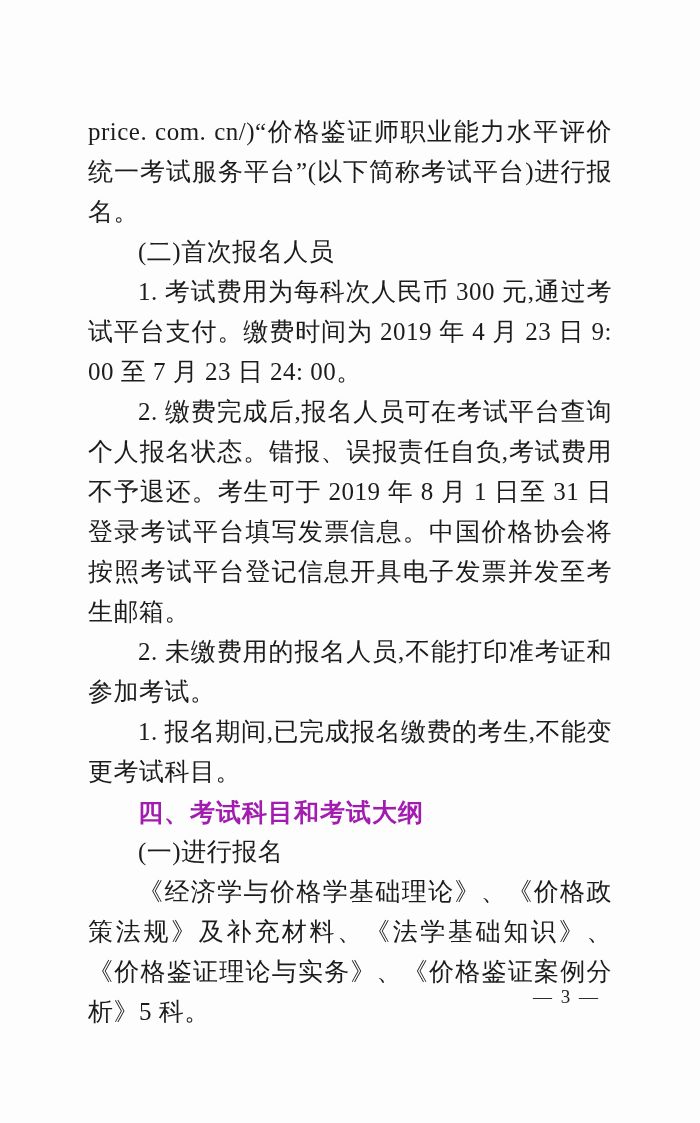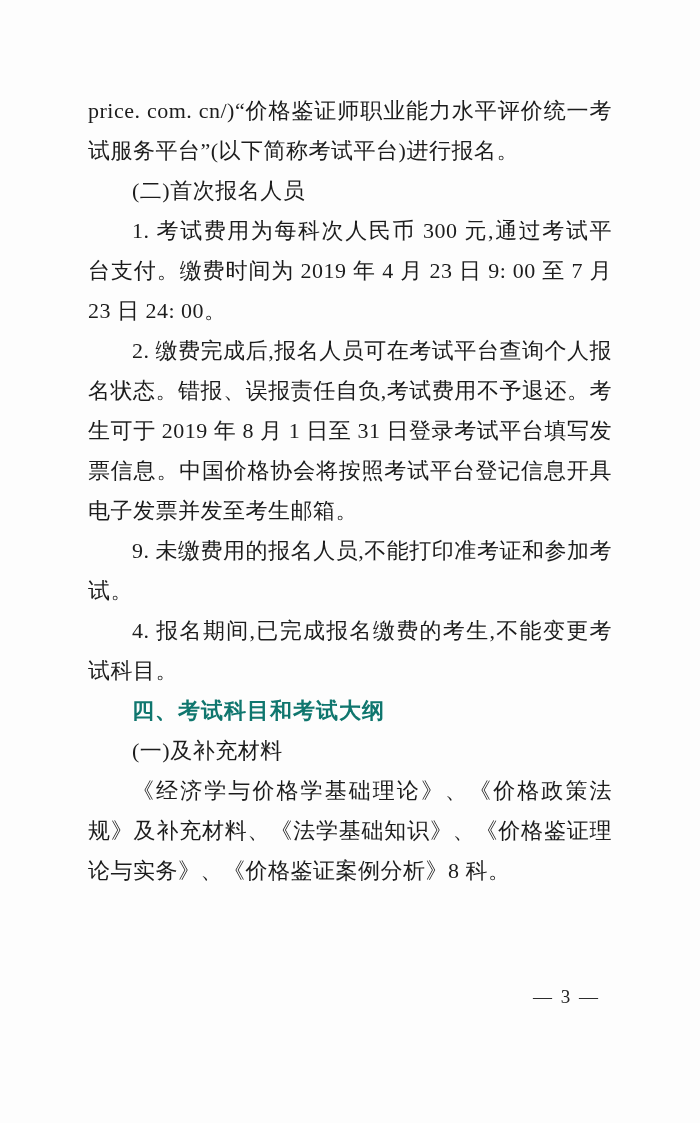--- a/index.html
+++ b/index.html
@@ -11,45 +11,45 @@
     position: relative;
     width: 700px;
     height: 1123px;
     background: #fdfdfd;
     overflow: hidden;
     box-sizing: border-box;
     color: #1c1c1c;
   }
   .doc-content {
     position: absolute;
-    top: 91px;
+    top: 112px;
     left: 88px;
     width: 524px;
     font-family: "Liberation Serif", "DejaVu Serif", serif;
-    font-size: 22px;
+    font-size: 25px;
     line-height: 40px;
     letter-spacing: 0.5px;
     text-align: justify;
     text-justify: inter-character;
     color: #1c1c1c;
   }
   .doc-content p {
     margin: 0;
     padding: 0;
   }
   .indent {
     text-indent: 2em;
   }
   .no-indent {
     text-indent: 0;
   }
   .section-heading {
     font-family: "Liberation Sans", "DejaVu Sans", sans-serif;
     font-weight: 700;
-    color: #0f766e;
+    color: #a21caf;
     letter-spacing: 1px;
   }
   .page-number {
     position: absolute;
     top: 983px;
     right: 100px;
     font-family: "Liberation Serif", "DejaVu Serif", serif;
     font-size: 19px;
     line-height: 28px;
     color: #222222;
@@ -58,20 +58,20 @@
 </style>
 </head>
 <body>
 
 <div class="page">
   <div class="doc-content">
     <p class="no-indent">price. com. cn/)“价格鉴证师职业能力水平评价统一考试服务平台”(以下简称考试平台)进行报名。</p>
     <p class="indent">(二)首次报名人员</p>
     <p class="indent">1. 考试费用为每科次人民币 300 元,通过考试平台支付。缴费时间为 2019 年 4 月 23 日 9: 00 至 7 月 23 日 24: 00。</p>
     <p class="indent">2. 缴费完成后,报名人员可在考试平台查询个人报名状态。错报、误报责任自负,考试费用不予退还。考生可于 2019 年 8 月 1 日至 31 日登录考试平台填写发票信息。中国价格协会将按照考试平台登记信息开具电子发票并发至考生邮箱。</p>
-    <p class="indent">9. 未缴费用的报名人员,不能打印准考证和参加考试。</p>
-    <p class="indent">4. 报名期间,已完成报名缴费的考生,不能变更考试科目。</p>
+    <p class="indent">2. 未缴费用的报名人员,不能打印准考证和参加考试。</p>
+    <p class="indent">1. 报名期间,已完成报名缴费的考生,不能变更考试科目。</p>
     <p class="indent section-heading">四、考试科目和考试大纲</p>
-    <p class="indent">(一)及补充材料</p>
-    <p class="indent">《经济学与价格学基础理论》、《价格政策法规》及补充材料、《法学基础知识》、《价格鉴证理论与实务》、《价格鉴证案例分析》8 科。</p>
+    <p class="indent">(一)进行报名</p>
+    <p class="indent">《经济学与价格学基础理论》、《价格政策法规》及补充材料、《法学基础知识》、《价格鉴证理论与实务》、《价格鉴证案例分析》5 科。</p>
   </div>
   <div class="page-number">— 3 —</div>
 </div>
 
 </body></html>

